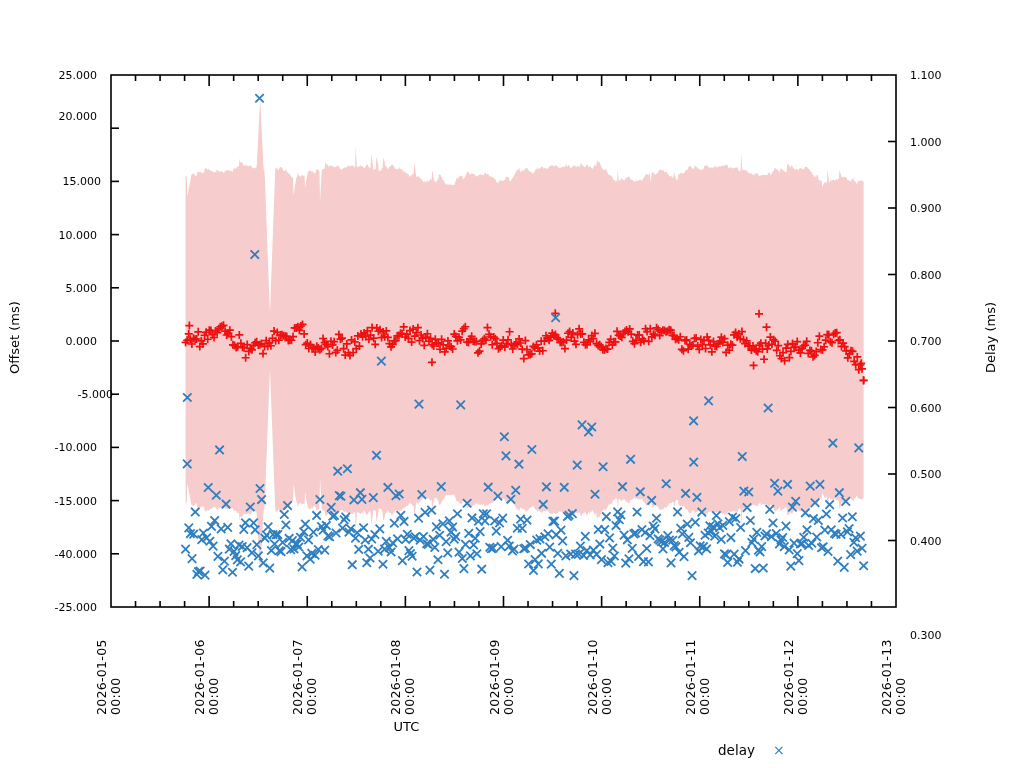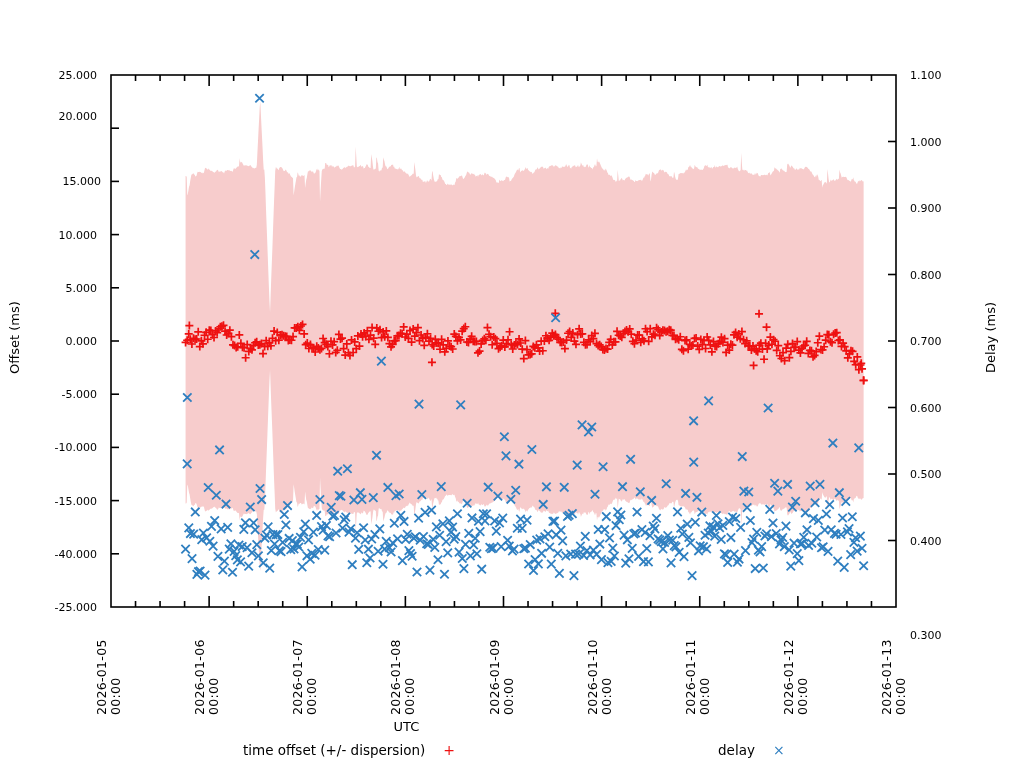--- a/index.html
+++ b/index.html
@@ -1086,21 +1086,21 @@
   <div id="y-right-title" class="axis-title">Delay (ms)</div>
   <div id="x-axis-title" class="axis-title">UTC</div>
 
   <div id="ylabels-left">
       <div class="tick-label ylab-left" style="left: 0px; width: 97px; top: 75px;">25.000</div>
       <div class="tick-label ylab-left" style="left: 0px; width: 97px; top: 116px;">20.000</div>
       <div class="tick-label ylab-left" style="left: 4px; width: 97px; top: 181.4px;">15.000</div>
       <div class="tick-label ylab-left" style="left: 0px; width: 97px; top: 234.6px;">10.000</div>
       <div class="tick-label ylab-left" style="left: 0px; width: 97px; top: 287.8px;">5.000</div>
       <div class="tick-label ylab-left" style="left: 0px; width: 97px; top: 341px;">0.000</div>
-      <div class="tick-label ylab-left" style="left: 0px; width: 97px; top: 394.2px;">-5.000</div>
+      <div class="tick-label ylab-left" style="left: 16px; width: 97px; top: 394.2px;">-5.000</div>
       <div class="tick-label ylab-left" style="left: 0px; width: 97px; top: 447.4px;">-10.000</div>
       <div class="tick-label ylab-left" style="left: 0px; width: 97px; top: 500.6px;">-15.000</div>
       <div class="tick-label ylab-left" style="left: 0px; width: 97px; top: 553.8px;">-40.000</div>
       <div class="tick-label ylab-left" style="left: 0px; width: 97px; top: 607px;">-25.000</div>
     </div>
   <div id="ylabels-right">
       <div class="tick-label ylab-right" style="left: 910px; top: 75px;">1.100</div>
       <div class="tick-label ylab-right" style="left: 910px; top: 141.5px; text-align: right;">1.000</div>
       <div class="tick-label ylab-right" style="left: 910px; top: 208px; text-align: center;">0.900</div>
       <div class="tick-label ylab-right" style="left: 910px; top: 274.5px;">0.800</div>
@@ -1143,23 +1143,19 @@
         <span class="xlab-inner">2026-01-12</span>
         <span class="xlab-inner">00:00</span>
       </div>
       <div class="tick-label xlab" style="left: 880px; top: 615px; height: 100px;">
         <span class="xlab-inner">2026-01-13</span>
         <span class="xlab-inner">00:00</span>
       </div>
     </div>
 
   <div class="legend-row">
-    <div class="legend-entry" id="legend-offset">
-      <span class="legend-text">time offset (+/- dispersion)</span>
-      <span class="legend-marker mk-plus">+</span>
-    </div>
     <div class="legend-entry" id="legend-delay">
       <span class="legend-text">delay</span>
       <span class="legend-marker mk-cross">×</span>
     </div>
   </div>
 
 </div>
 
 </body></html>

